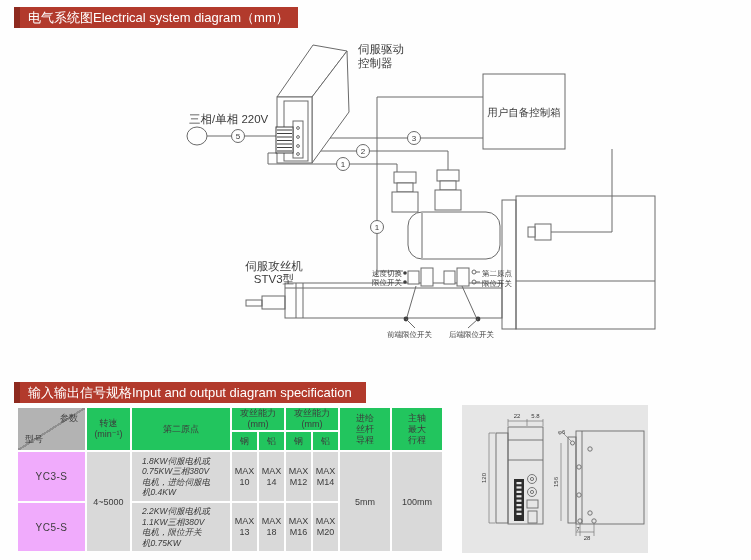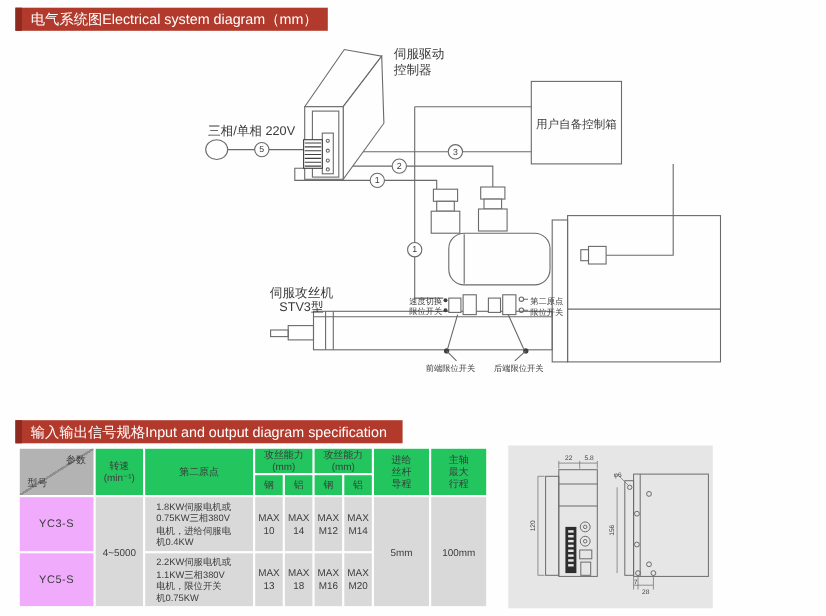--- a/index.html
+++ b/index.html
@@ -28,21 +28,21 @@
     table-layout:fixed;
   }
   #spec-table th,#spec-table td{
     margin:0;padding:0;text-align:center;vertical-align:middle;
     font-weight:normal;font-size:9px;color:#3c3c3c;
   }
   .h{background:#22c55e;}
   .c1{background:#f0abfc;font-size:10px !important;letter-spacing:.5px;}
   .d{background:#d9d9d9;}
   .pre{white-space:pre-line;line-height:11px;}
-  .power-cell{text-align:left !important;padding-left:10px !important;font-size:8.5px !important;line-height:10.5px;}
+  .power-cell{text-align:left !important;padding-left:10px !important;font-size:8.5px !important;line-height:10.5px;font-style:italic;}
   th.diag{
     position:relative;
     background-color:#b3b3b3;
     background-image:linear-gradient(to bottom right,transparent 48.5%,#8f8f8f 48.5%,#8f8f8f 51.5%,transparent 51.5%);
     text-decoration:underline;
   }
   th.diag .tr{position:absolute;top:4px;right:7px;}
   th.diag .bl{position:absolute;bottom:4px;left:7px;text-align:center;}
 </style>
 </head>

